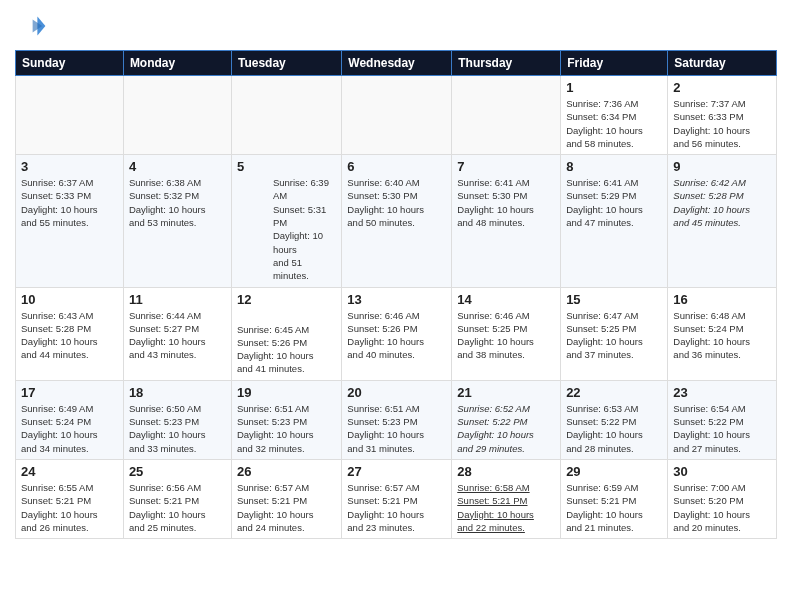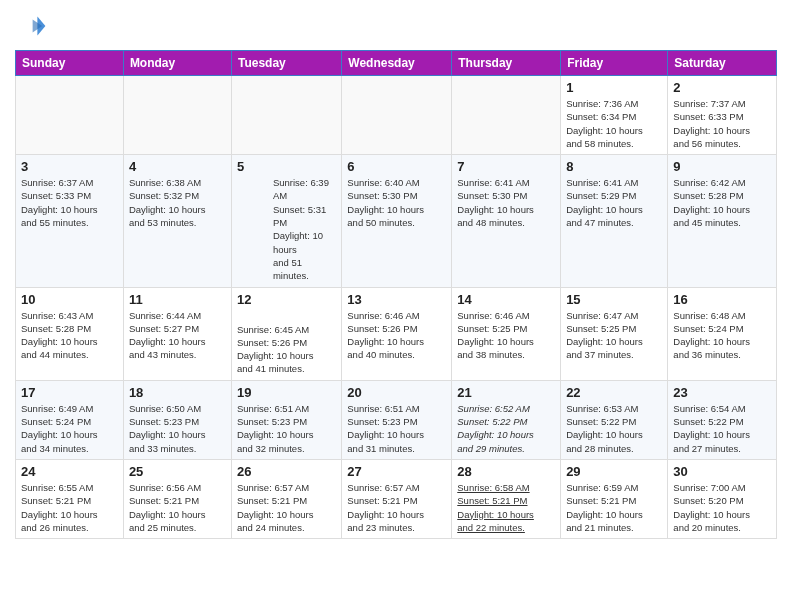--- a/index.html
+++ b/index.html
@@ -50,21 +50,21 @@
     .subtitle {
       font-size: 14px;
       color: #555;
     }
     .calendar {
       width: 100%;
       border-collapse: collapse;
       border: 1px solid #ccc;
     }
     .calendar th {
-      background-color: #a21caf;
+      background-color: #0f172a;
       color: #fff;
       font-size: 12px;
       font-weight: bold;
       padding: 5px 6px;
       text-align: left;
       border: 1px solid #3a7bc8;
     }
     .calendar td {
       vertical-align: top;
       border: 1px solid #ddd;
@@ -190,21 +190,21 @@
           </td>
           <td>
             <div class="day-number">8</div>
             <div class="day-info" style="white-space: pre-line;">Sunrise: 6:41 AM
 Sunset: 5:29 PM
 Daylight: 10 hours
 and 47 minutes.</div>
           </td>
           <td>
             <div class="day-number">9</div>
-            <div class="day-info" style="white-space: pre-line;">Sunrise: 6:42 AM
+            <div class="day-info" style="white-space: pre-line; font-style: italic;">Sunrise: 6:42 AM
 Sunset: 5:28 PM
 Daylight: 10 hours
 and 45 minutes.</div>
           </td>
         </tr>
         <tr>
           <td>
             <div class="day-number">10</div>
             <div class="day-info" style="white-space: pre-line;">Sunrise: 6:43 AM
 Sunset: 5:28 PM

